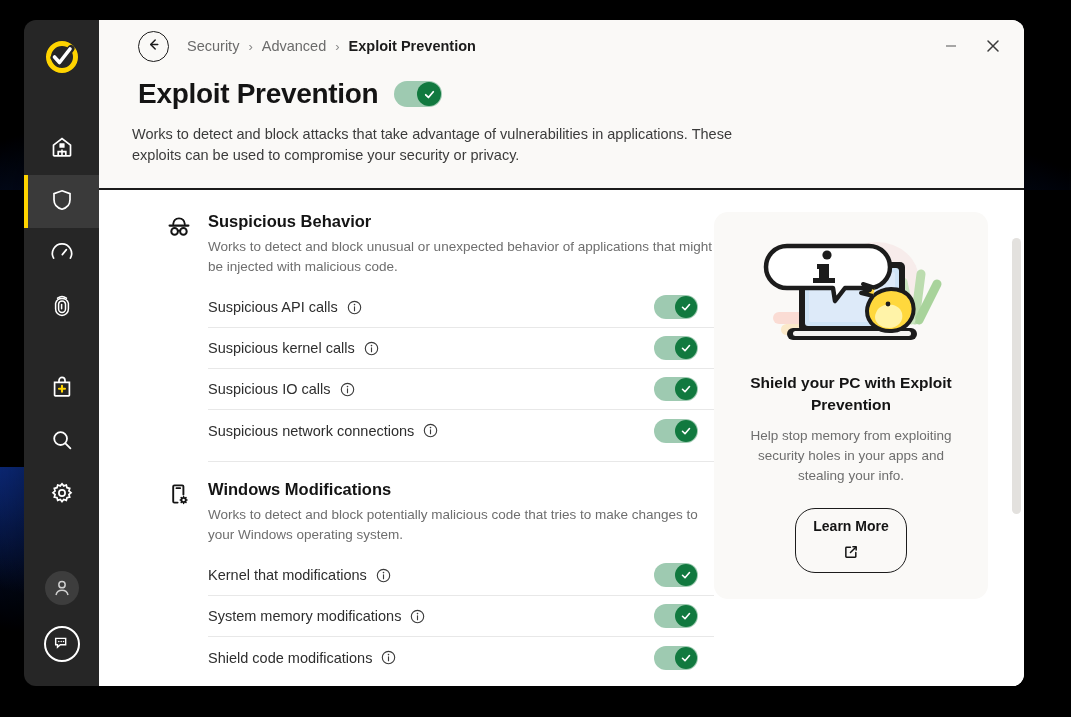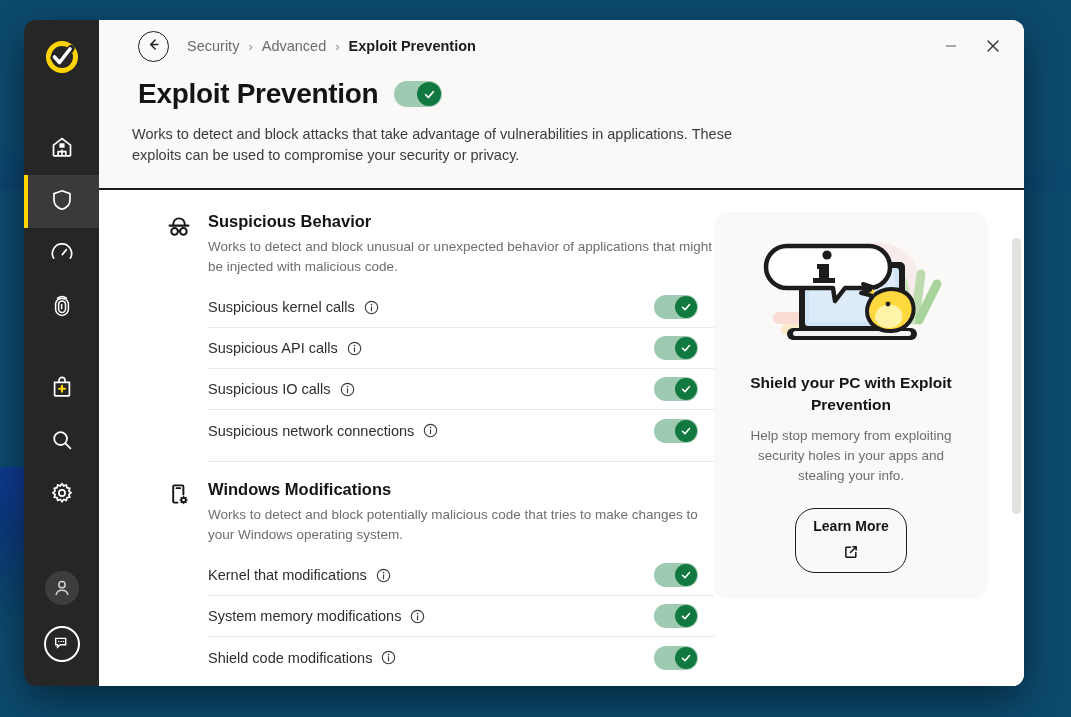--- a/index.html
+++ b/index.html
@@ -6,21 +6,21 @@
   html, body {
     width: 1071px; height: 717px;
     overflow: hidden;
     font-family: "Liberation Sans", sans-serif;
   }
 
   
   #desktop {
     position: relative;
     width: 1071px; height: 717px;
-    background: #0c4a6e;
+    background: #000000;
     overflow: hidden;
   }
   .wall-top {
     position: absolute; left: 0; top: -140px; width: 1071px; height: 330px;
     background:
       radial-gradient(ellipse 520px 190px at 60% 118%, rgba(90,170,255,.95) 0%, rgba(60,130,240,.6) 38%, rgba(20,50,120,0) 70%),
       radial-gradient(ellipse 700px 230px at 52% 126%, rgba(40,110,235,.95) 0%, rgba(25,70,170,.5) 45%, rgba(10,30,80,0) 75%),
       radial-gradient(ellipse 900px 270px at 46% 132%, rgba(20,70,200,.9) 0%, rgba(12,40,120,.45) 50%, rgba(8,25,60,0) 80%);
   }
   .wall-top::after {
@@ -419,41 +419,41 @@
               </div>
               <div style="flex:1 1 auto">
                 <div class="section-title">Suspicious Behavior</div>
                 <div class="section-desc">Works to detect and block unusual or unexpected behavior of applications that might be injected with malicious code.</div>
               </div>
             </div>
 
             <div class="rows">
               <div class="row">
                 <span class="row-label">
-                  <span>Suspicious kernel calls</span>
+                  <span>Suspicious API calls</span>
                   <span class="info-icon">
                     <svg width="15" height="15" viewBox="0 0 16 16" fill="none" stroke="#3b3b3b" stroke-width="1.2">
                       <circle cx="8" cy="8" r="6.6"></circle>
                       <path d="M8 7.2 v4.2" stroke-linecap="round"></path>
                       <circle cx="8" cy="4.9" r="0.85" fill="#3b3b3b" stroke="none"></circle>
                     </svg>
                   </span>
                 </span>
                 <span class="toggle small">
                   <span class="knob">
                     <svg width="12" height="12" viewBox="0 0 24 24" fill="none" stroke="#fff" stroke-width="3.2" stroke-linecap="round" stroke-linejoin="round">
                         <path d="M5 12.5 L10 17.5 L19 7"></path>
                       </svg>
                   </span>
                 </span>
               </div>
 
               <div class="row">
                 <span class="row-label">
-                  <span>Suspicious API calls</span>
+                  <span>Suspicious kernel calls</span>
                   <span class="info-icon">
                     <svg width="15" height="15" viewBox="0 0 16 16" fill="none" stroke="#3b3b3b" stroke-width="1.2">
                       <circle cx="8" cy="8" r="6.6"></circle>
                       <path d="M8 7.2 v4.2" stroke-linecap="round"></path>
                       <circle cx="8" cy="4.9" r="0.85" fill="#3b3b3b" stroke="none"></circle>
                     </svg>
                   </span>
                 </span>
                 <span class="toggle small">
                   <span class="knob">

